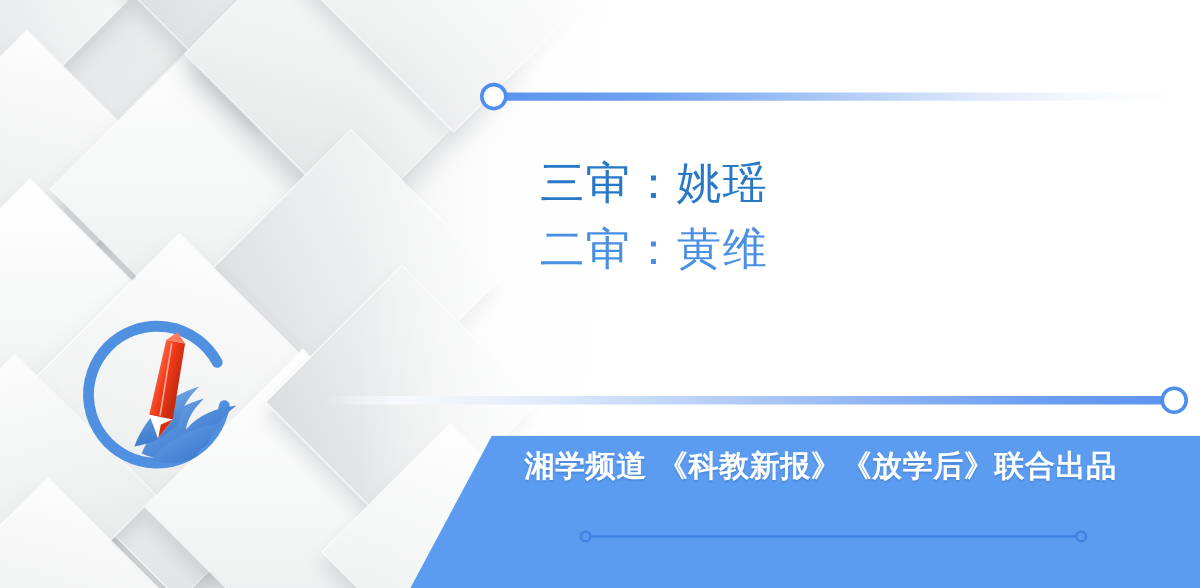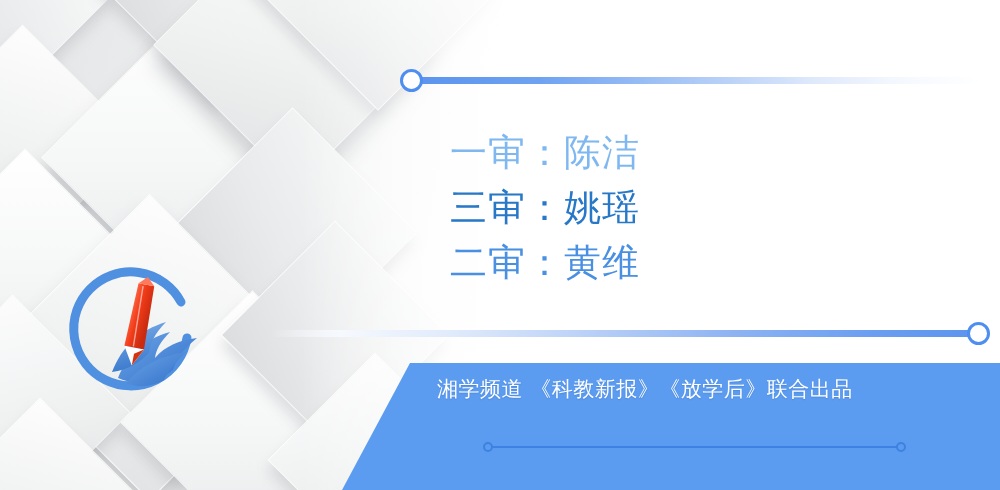--- a/index.html
+++ b/index.html
@@ -113,23 +113,23 @@
     width: 1000px;
     height: 127px;
     background: #5b9bf0;
     clip-path: polygon(410px 0, 1000px 0, 1000px 127px, 342px 127px);
   }
   .banner-text {
     position: absolute;
     left: 437px;
     top: 372px;
     width: 560px;
-    font-size: 21px;
+    font-size: 25px;
     line-height: 34px;
-    font-weight: 400;
+    font-weight: 700;
     color: #ffffff;
     white-space: nowrap;
     letter-spacing: 0.5px;
     text-shadow: 0 1px 1px rgba(40,90,160,0.25);
   }
   .banner-rule {
     position: absolute;
     left: 491px;
     top: 446px;
     width: 410px;
@@ -209,21 +209,20 @@
     </svg>
   </div>
 
   <div class="line-top"></div>
   <div class="ring ring-top-left"></div>
 
   <div class="line-bottom"></div>
   <div class="ring ring-bottom-right"></div>
 
   <div class="audit-lines">
-    <div class="audit-line audit-1">一审：陈洁</div>
     <div class="audit-line audit-3">三审：姚瑶</div>
     <div class="audit-line audit-2">二审：黄维</div>
   </div>
 
   <div class="banner"></div>
   <div class="banner-text">湘学频道 《科教新报》《放学后》联合出品</div>
   <div class="banner-rule"></div>
   <div class="rule-dot rule-dot-l"></div>
   <div class="rule-dot rule-dot-r"></div>
 

